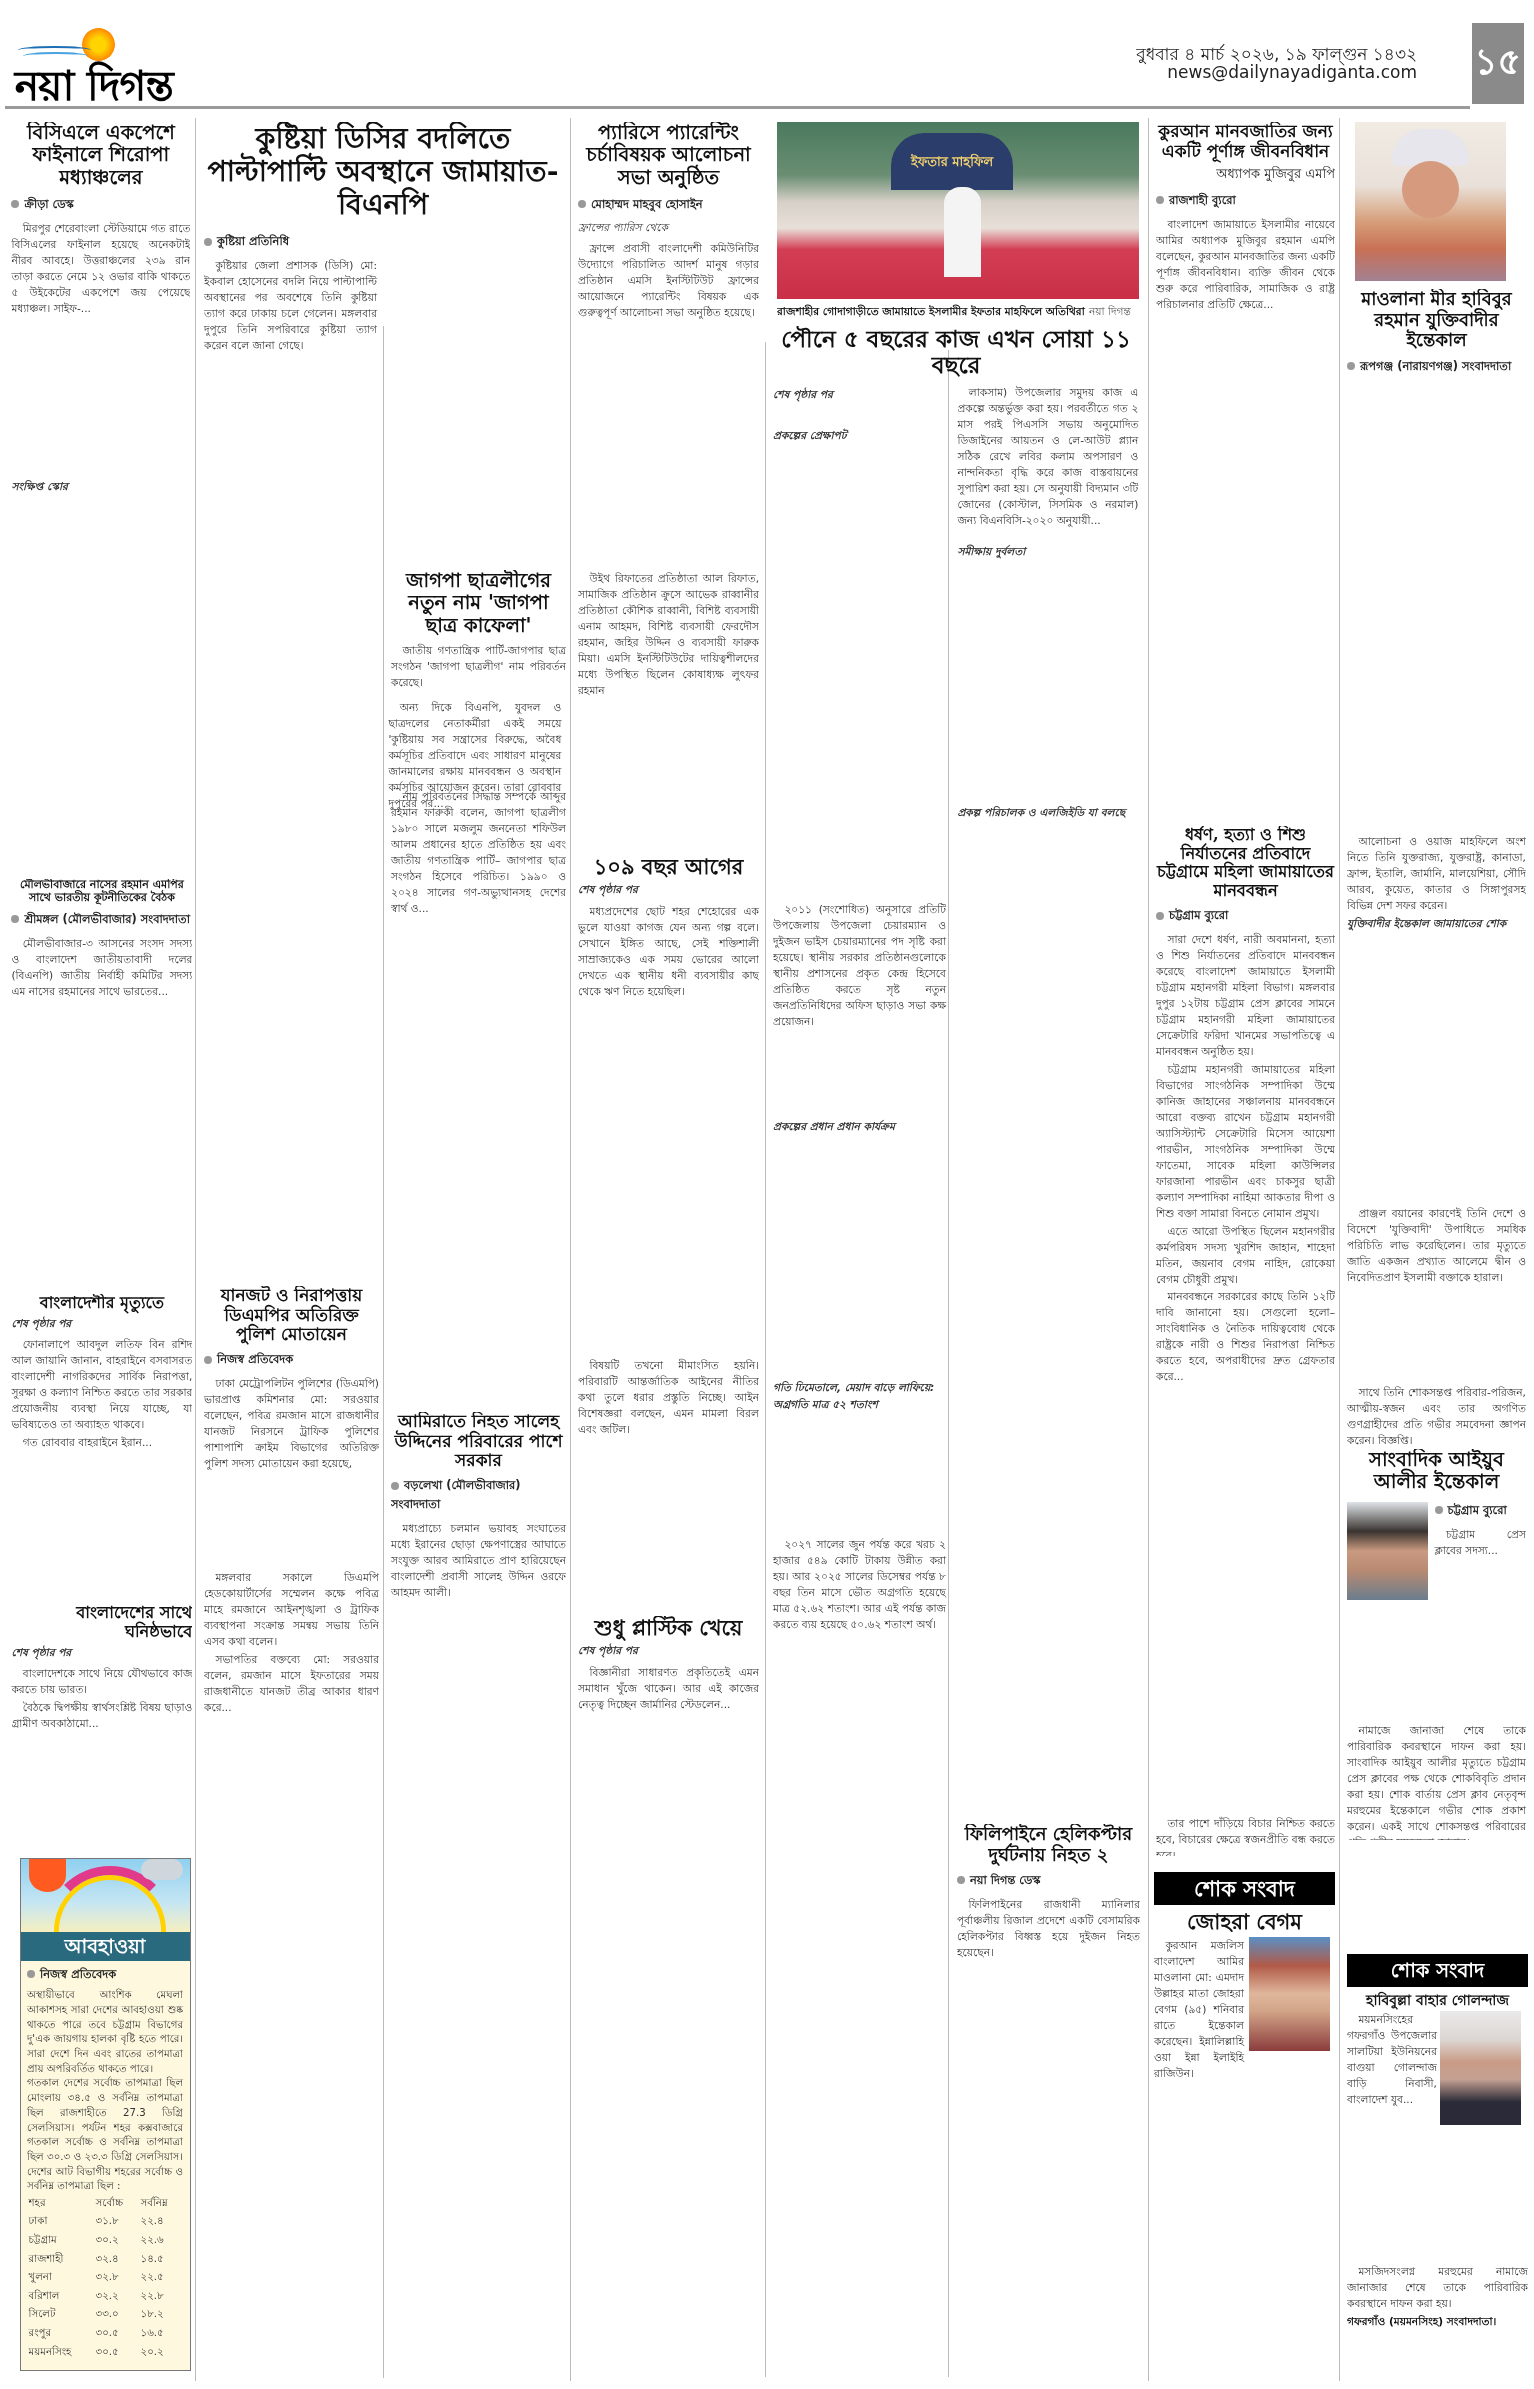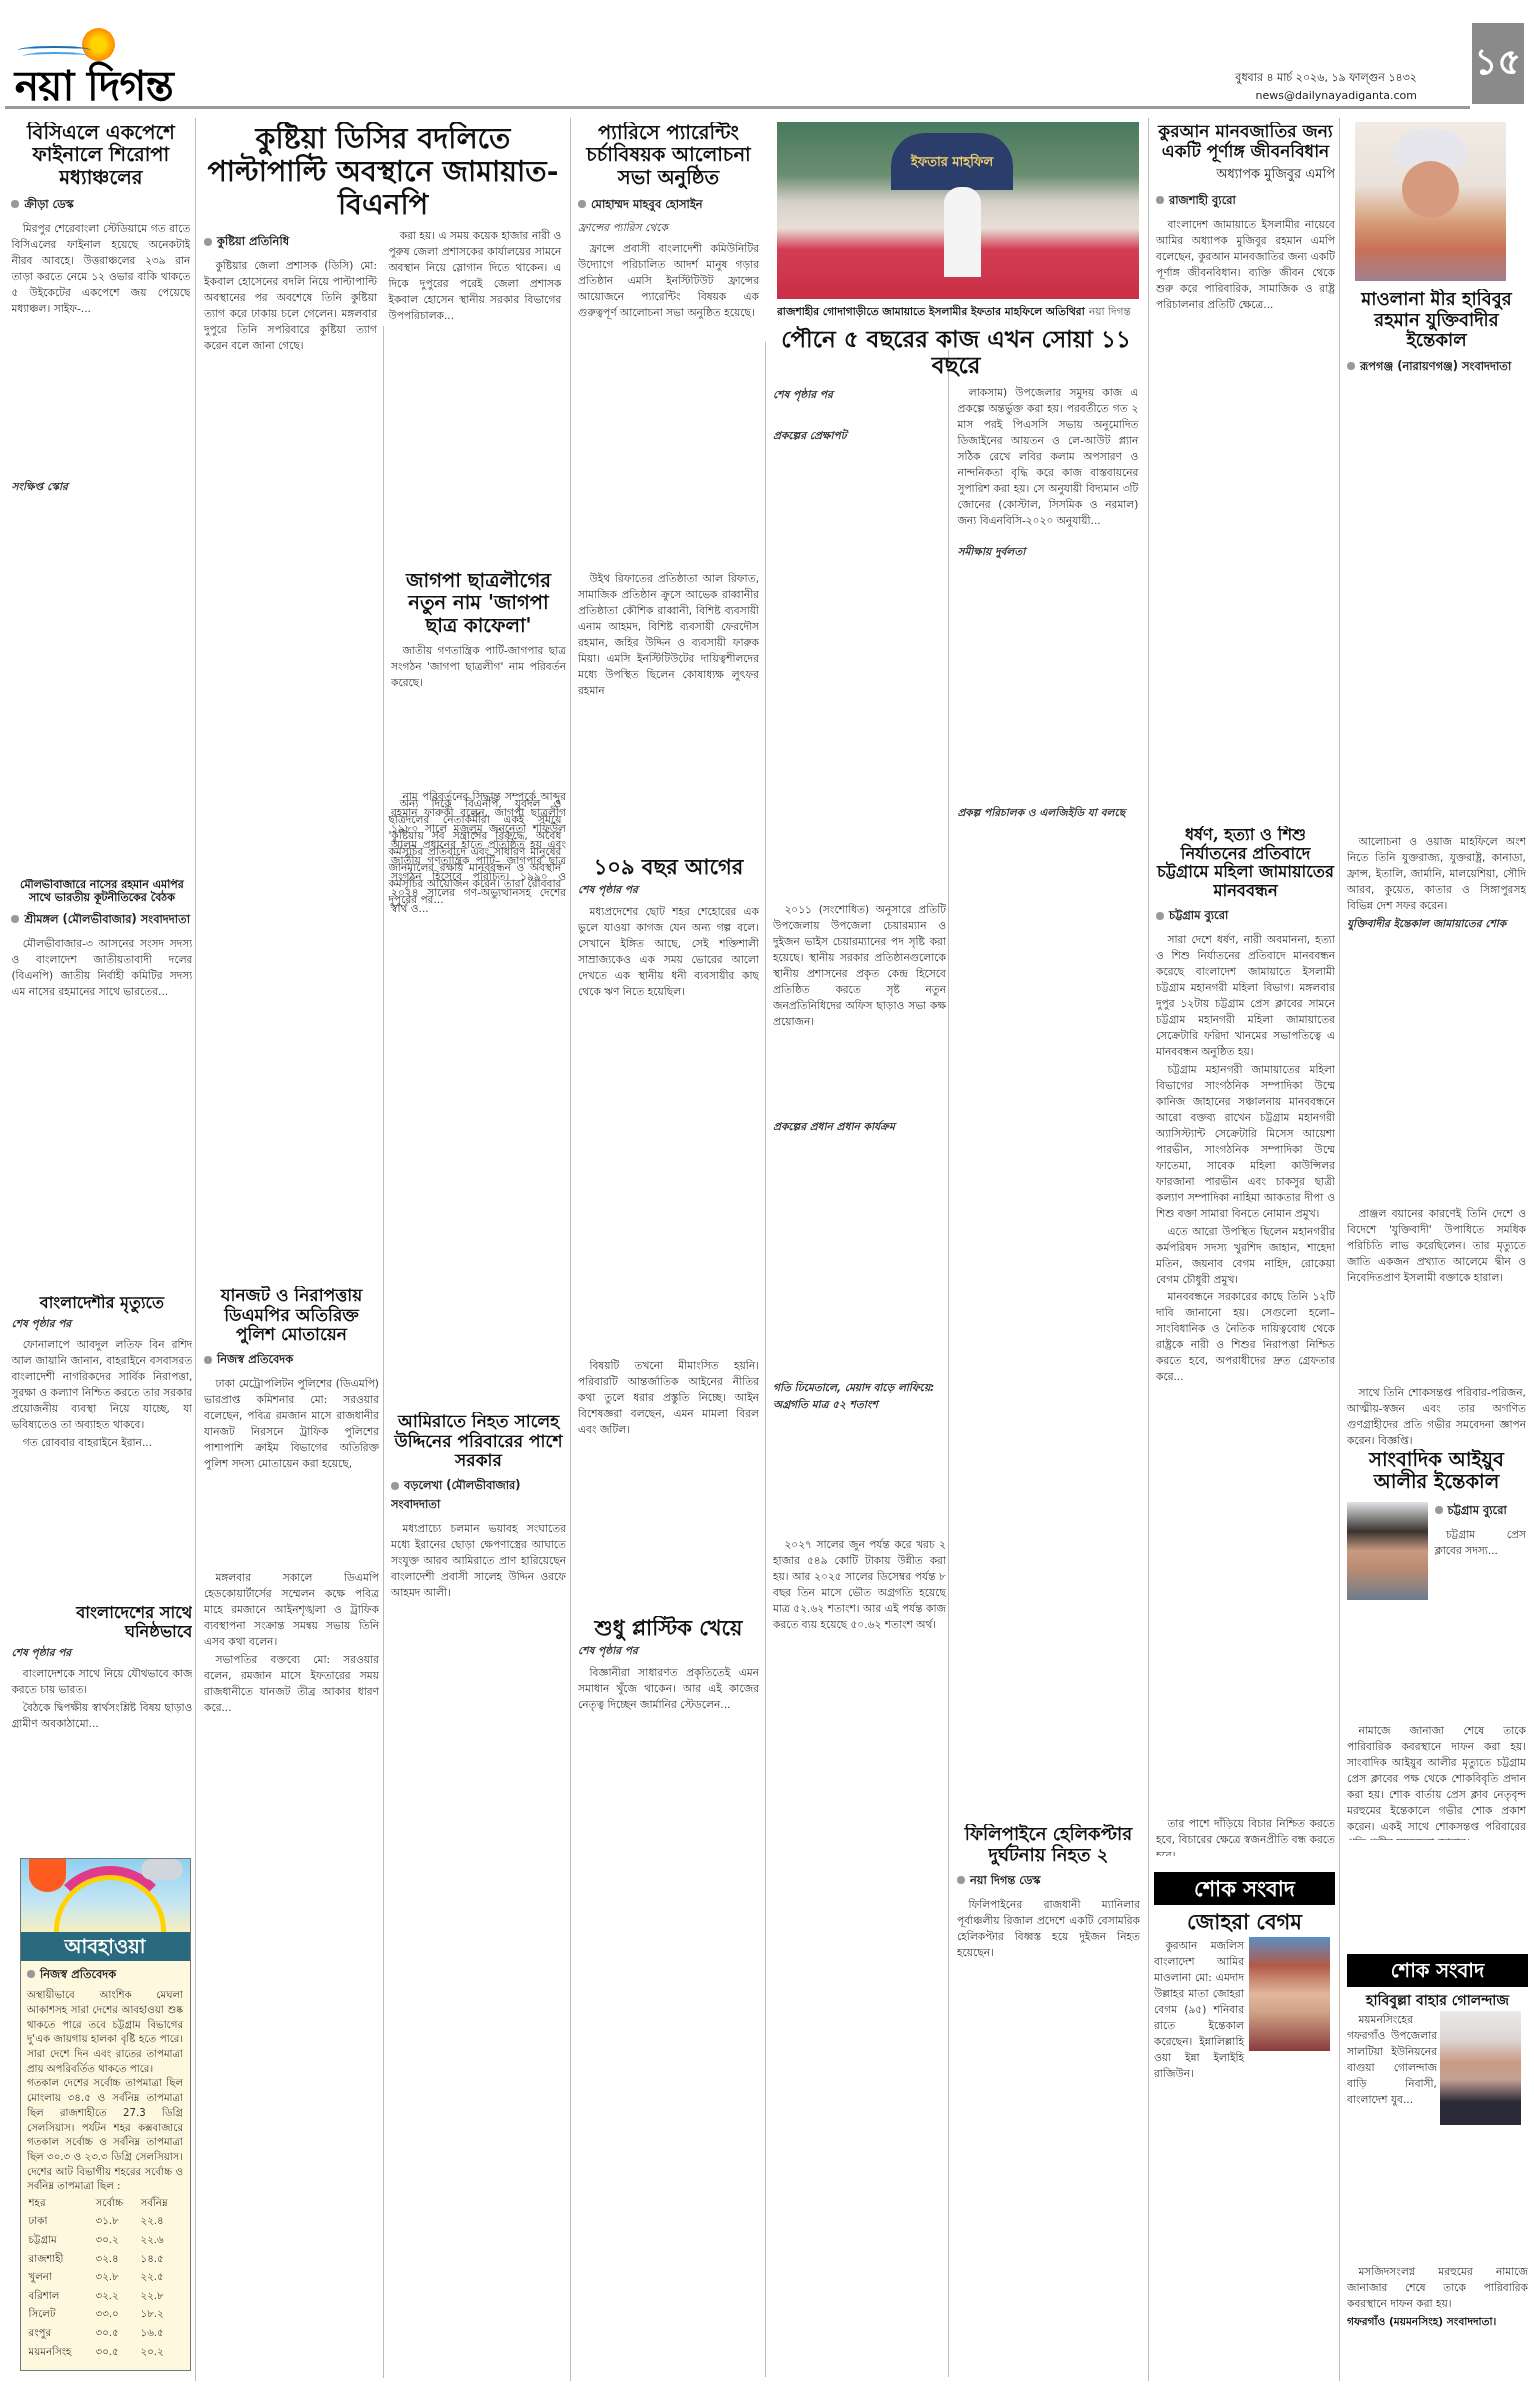--- a/index.html
+++ b/index.html
@@ -3,21 +3,21 @@
 <meta charset="utf-8">
 <style>
   * { box-sizing: border-box; margin: 0; padding: 0; }
   body { width: 1535px; height: 2389px; background: #fff; font-family: "DejaVu Sans", sans-serif; color: #222; overflow: hidden; position: relative; }
   .masthead { position: absolute; left: 0; top: 0; width: 1535px; height: 110px; }
   .logo { position: absolute; left: 14.7px; top: 23px; width: 212px; height: 73px; }
   .logo .sun { position: absolute; left: 67px; top: 4.9px; width: 33px; height: 33px; border-radius: 50%; background: radial-gradient(circle, #ffd400 30%, #ff8a00 70%, rgba(255,255,255,0) 72%); }
   .logo .wave { position: absolute; left: 3.3px; top: 23px; width: 73px; height: 8.1px; border-top: 2.4px solid #1c6fb5; border-radius: 50% 50% 0 0; }
   .logo .wave2 { top: 29px; left: 8.1px; width: 65px; border-top-color: #4aa3df; }
   .logo-text { position: absolute; left: 0; top: 31px; font-size: 41px; font-weight: bold; color: #000; font-family: "DejaVu Serif", serif; letter-spacing: -0.8px; white-space: nowrap; }
-  .dateline { position: absolute; right: 118px; top: 45px; text-align: right; font-size: 11px; line-height: 18px; color: #222; margin-top: 24px; }
+  .dateline { position: absolute; right: 118px; top: 45px; text-align: right; font-size: 17px; line-height: 18px; color: #222; }
   .page-num { position: absolute; right: 11.4px; top: 23px; width: 52px; height: 81px; background: #8a8a8a; color: #fff; font-size: 36px; font-weight: bold; display: flex; align-items: center; justify-content: center; }
   .rule { position: absolute; left: 4.9px; top: 106px; width: 1465px; height: 3.3px; background: #9a9a9a; }
   .col { position: absolute; overflow: hidden; }
   .head { font-family: "DejaVu Serif", serif; font-weight: bold; color: #111; text-align: center; line-height: 1.15; }
   .byline { font-size: 11.4px; font-weight: bold; margin: 6.5px 0 4.9px; color: #222; }
   .byline .dot { display: inline-block; width: 8.1px; height: 8.1px; border-radius: 50%; background: #999; margin-right: 4.9px; vertical-align: middle; }
   .sub { font-size: 10.6px; font-style: italic; color: #333; margin-bottom: 3.3px; }
   .cont { font-size: 10.6px; font-style: italic; font-weight: bold; color: #333; margin: 3.3px 0; }
   .body { font-size: 10.6px; line-height: 16px; text-align: justify; color: #333; }
   .body p { text-indent: 11.4px; margin-bottom: 1.6px; }
@@ -74,21 +74,20 @@
   <div class="head" style="font-size:28.5px;">কুষ্টিয়া ডিসির বদলিতে পাল্টাপাল্টি অবস্থানে জামায়াত-বিএনপি</div>
   <div style="display:flex;gap:11.4px;margin-top:6.5px;">
     <div style="width:173px;">
       <div class="byline"><span class="dot"></span><span>কুষ্টিয়া প্রতিনিধি</span></div>
       <div class="body">
           <p>কুষ্টিয়ার জেলা প্রশাসক (ডিসি) মো: ইকবাল হোসেনের বদলি নিয়ে পাল্টাপাল্টি অবস্থানের পর অবশেষে তিনি কুষ্টিয়া ত্যাগ করে ঢাকায় চলে গেলেন। মঙ্গলবার দুপুরে তিনি সপরিবারে কুষ্টিয়া ত্যাগ করেন বলে জানা গেছে।</p>
         </div>
     </div>
     <div style="width:173px;">
       <div class="body">
-          <p>করা হয়। এ সময় কয়েক হাজার নারী ও পুরুষ জেলা প্রশাসকের কার্যালয়ের সামনে অবস্থান নিয়ে স্লোগান দিতে থাকেন। এ দিকে দুপুরের পরেই জেলা প্রশাসক ইকবাল হোসেন স্থানীয় সরকার বিভাগের উপপরিচালক...</p>
           <p style="margin-top:472px;">অন্য দিকে বিএনপি, যুবদল ও ছাত্রদলের নেতাকর্মীরা একই সময়ে 'কুষ্টিয়ায় সব সন্ত্রাসের বিরুদ্ধে, অবৈধ কর্মসূচির প্রতিবাদে এবং সাধারণ মানুষের জানমালের রক্ষায় মানববন্ধন ও অবস্থান কর্মসূচির আয়োজন করেন। তারা রোববার দুপুরের পর...</p>
         </div>
     </div>
   </div>
 </div>
 
 <div class="col" style="left:578px;top:122px;width:181px;height:456px;">
   <div class="head" style="font-size:19.5px;">প্যারিসে প্যারেন্টিং চর্চাবিষয়ক আলোচনা সভা অনুষ্ঠিত</div>
   <div class="byline"><span class="dot"></span><span>মোহাম্মদ মাহবুব হোসাইন</span></div>
   <div class="sub">ফ্রান্সের প্যারিস থেকে</div>

